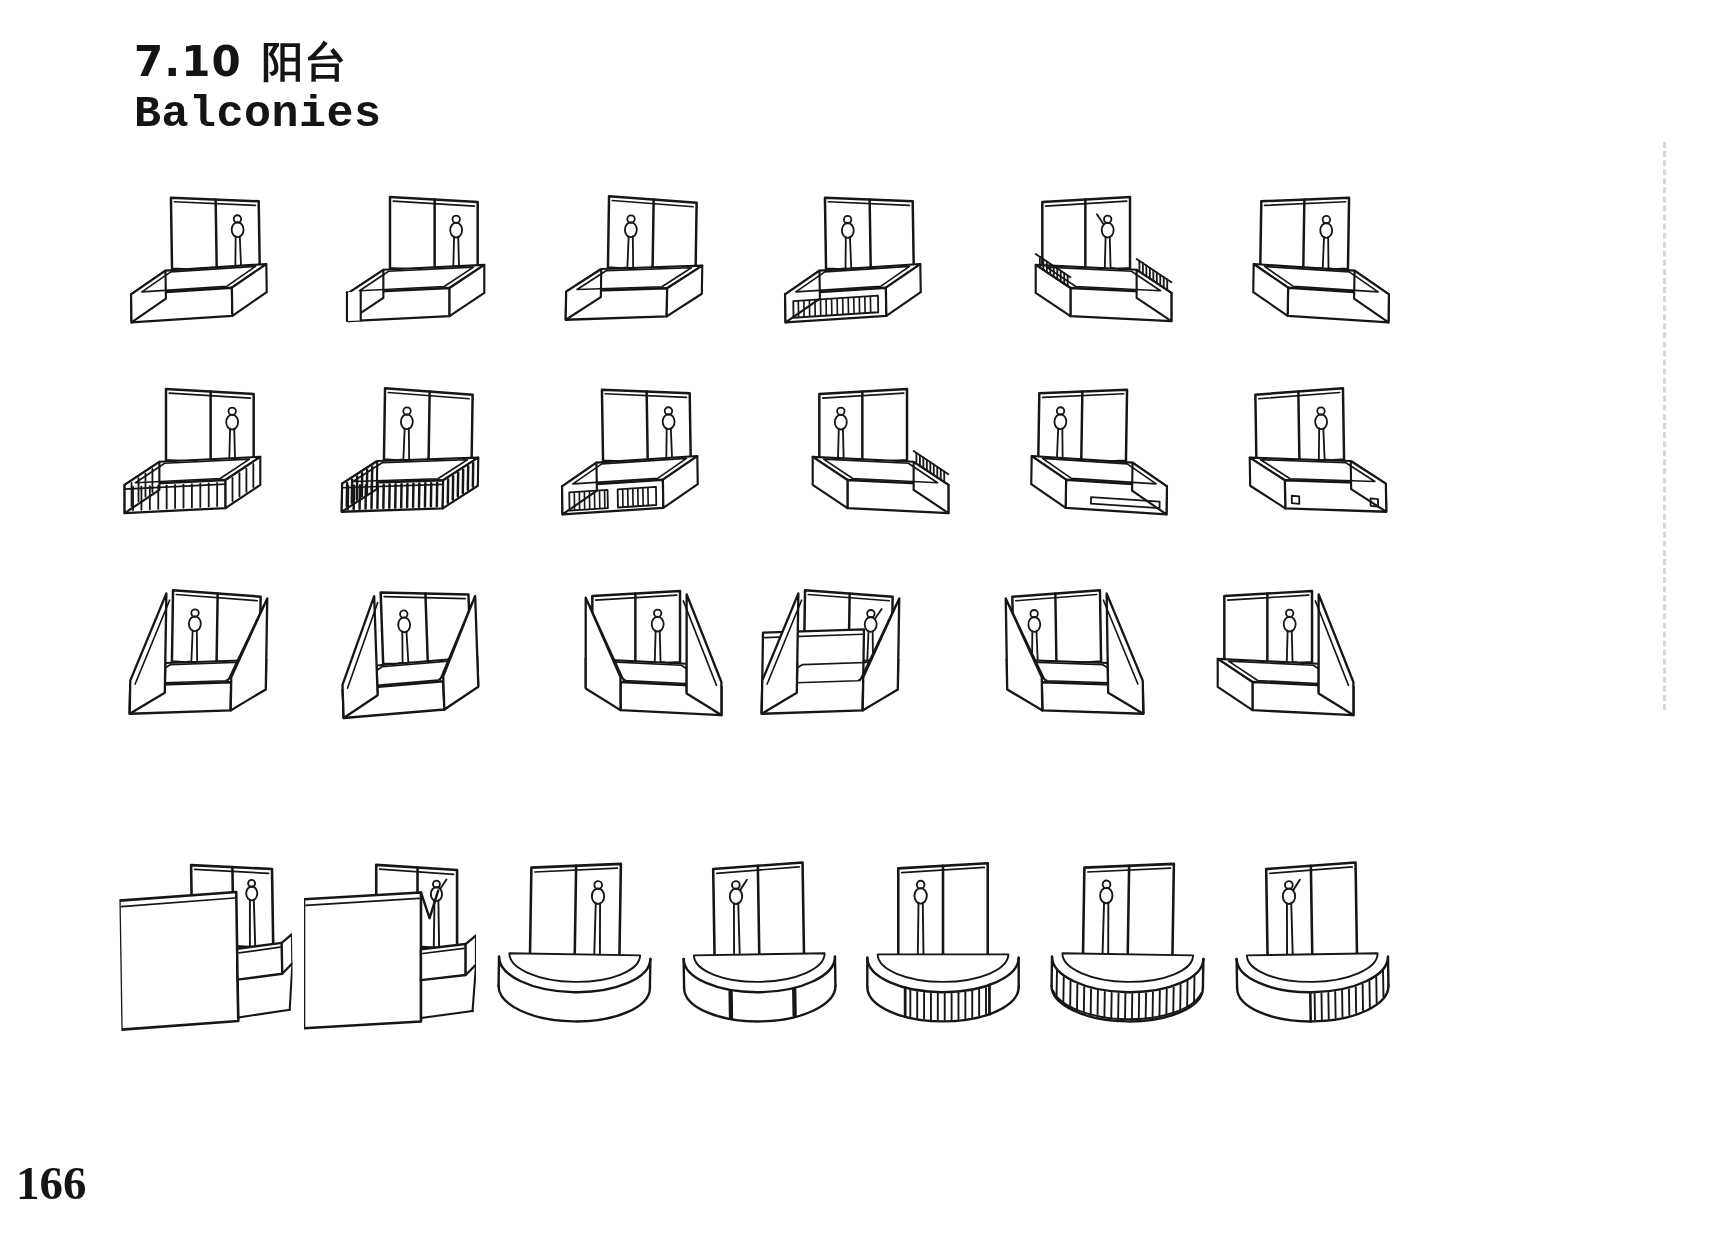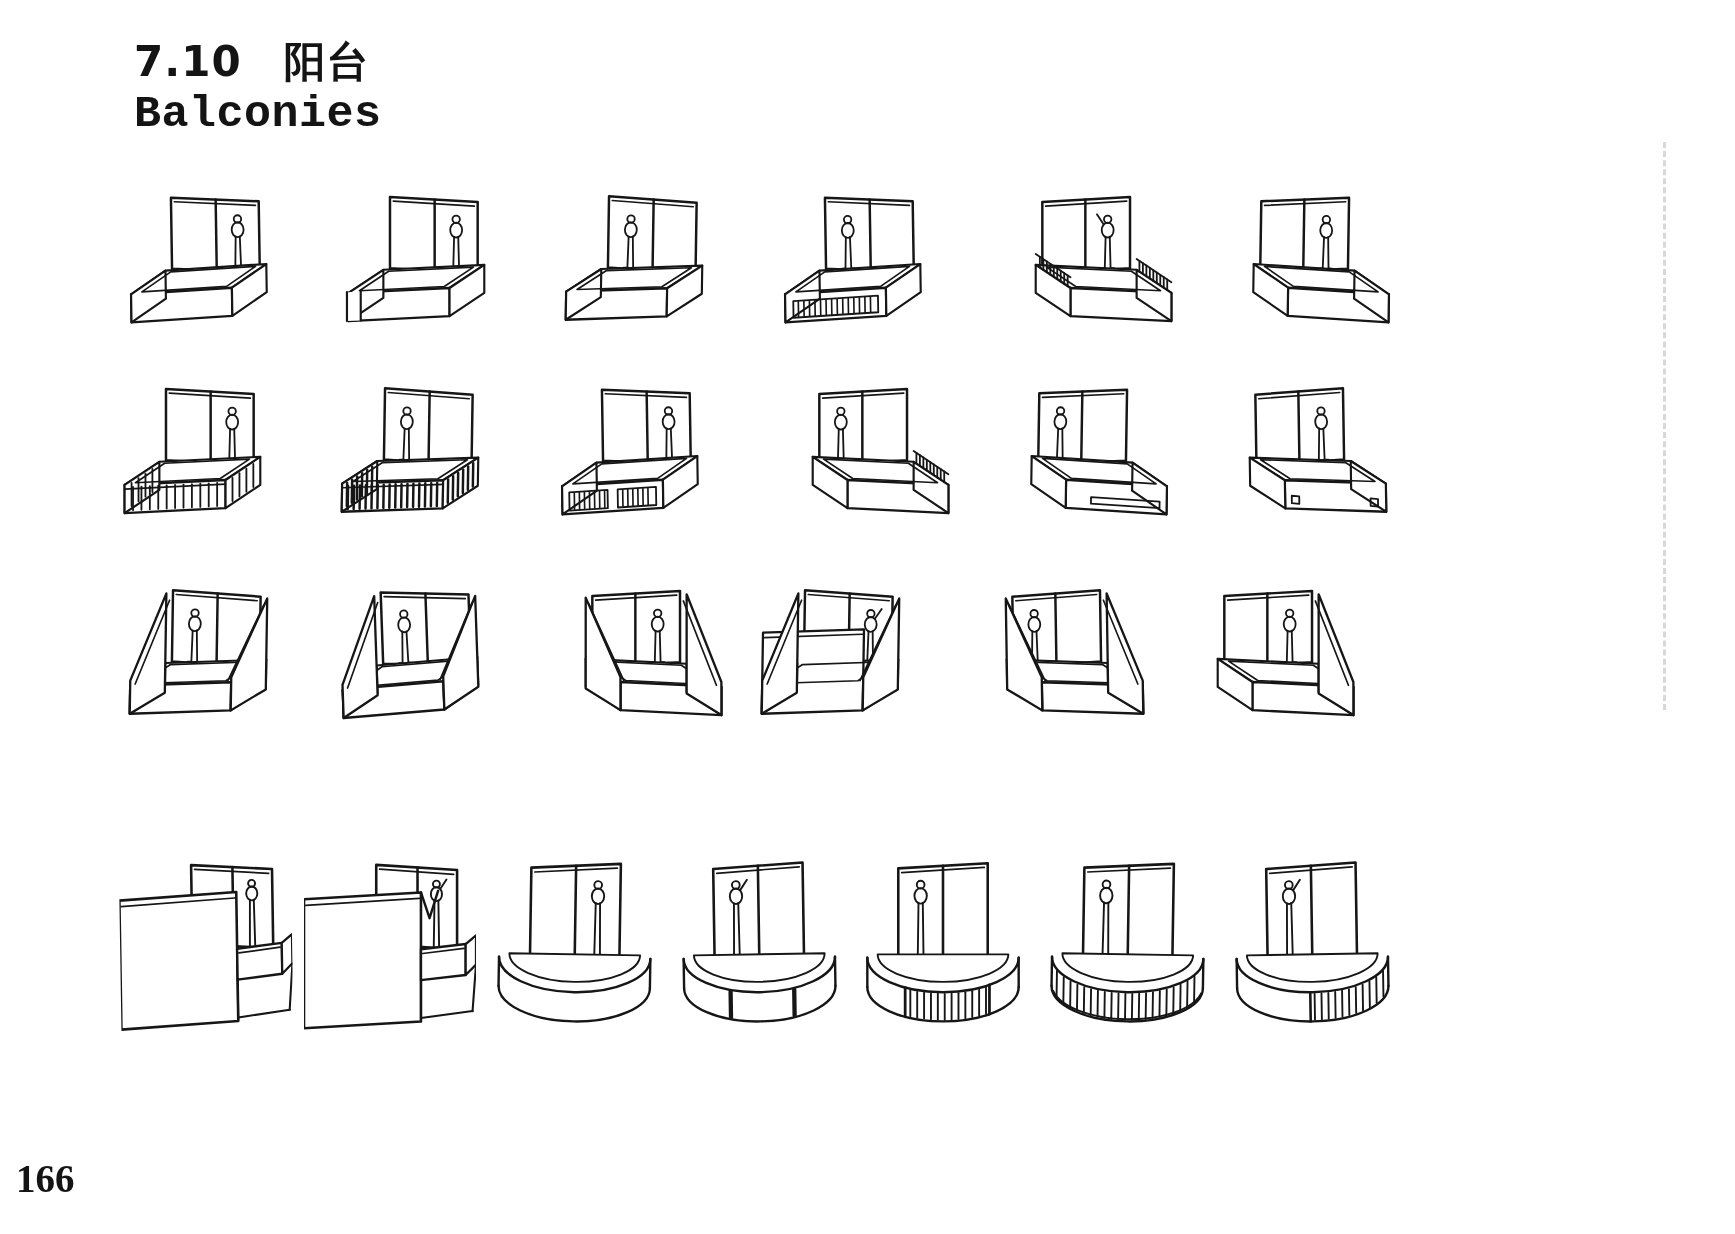--- a/index.html
+++ b/index.html
@@ -1,25 +1,25 @@
 <!DOCTYPE html>
 <html><head>
 <meta charset="utf-8">
 <style>
   html,body{margin:0;padding:0}
   body{width:1735px;height:1234px;background:#ffffff;position:relative;overflow:hidden;
        font-family:"Liberation Sans",sans-serif;color:#141414}
   .header{position:absolute;left:134px;top:36px}
   .header .line1{font-family:"DejaVu Sans","Liberation Sans",sans-serif;font-weight:bold;
                  font-size:42px;letter-spacing:1px;line-height:52px}
-  .header .line1 .sec{margin-right:42px}
+  .header .line1 .sec{margin-right:20px}
   .header .line2{font-family:Liberation Mono, monospace;font-weight:bold;
                  font-size:45px;line-height:54px;letter-spacing:0.5px}
   .page-number{position:absolute;left:16px;top:1156px;font-family:"Liberation Serif","DejaVu Serif",serif;
-               font-weight:bold;font-size:39px}
+               font-weight:bold;font-size:47px}
   .fold-line{position:absolute;left:1663px;top:142px;height:568px;width:0;
              border-left:3px dashed #b9b9b9;opacity:.55}
   .sketch-row{position:absolute;display:flex;justify-content:space-between;align-items:flex-start}
   #row-1{left:124px;top:180px;width:1272px;height:166px}
   #row-2{left:118px;top:372px;width:1274px;height:190px}
   #row-3{left:124px;top:574px;width:1236px;height:192px}
   #row-4{left:120px;top:816px;width:1278px;height:250px}
   .sketch-cell{flex:0 0 auto}
   #row-1 .sketch-cell,#row-2 .sketch-cell,#row-3 .sketch-cell{width:182px;height:168px}
   #row-4 .sketch-cell{width:172px;height:244px}

